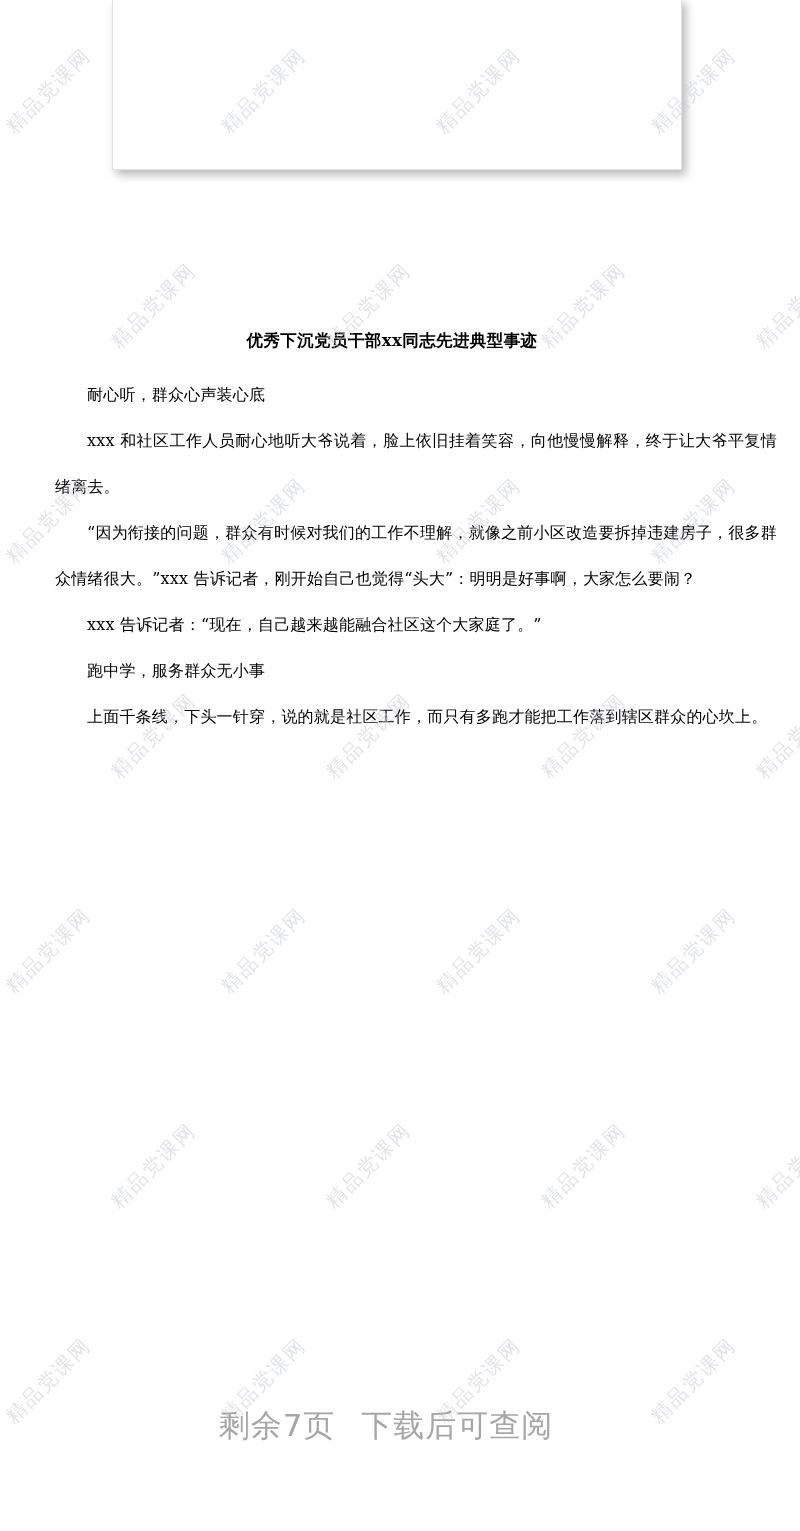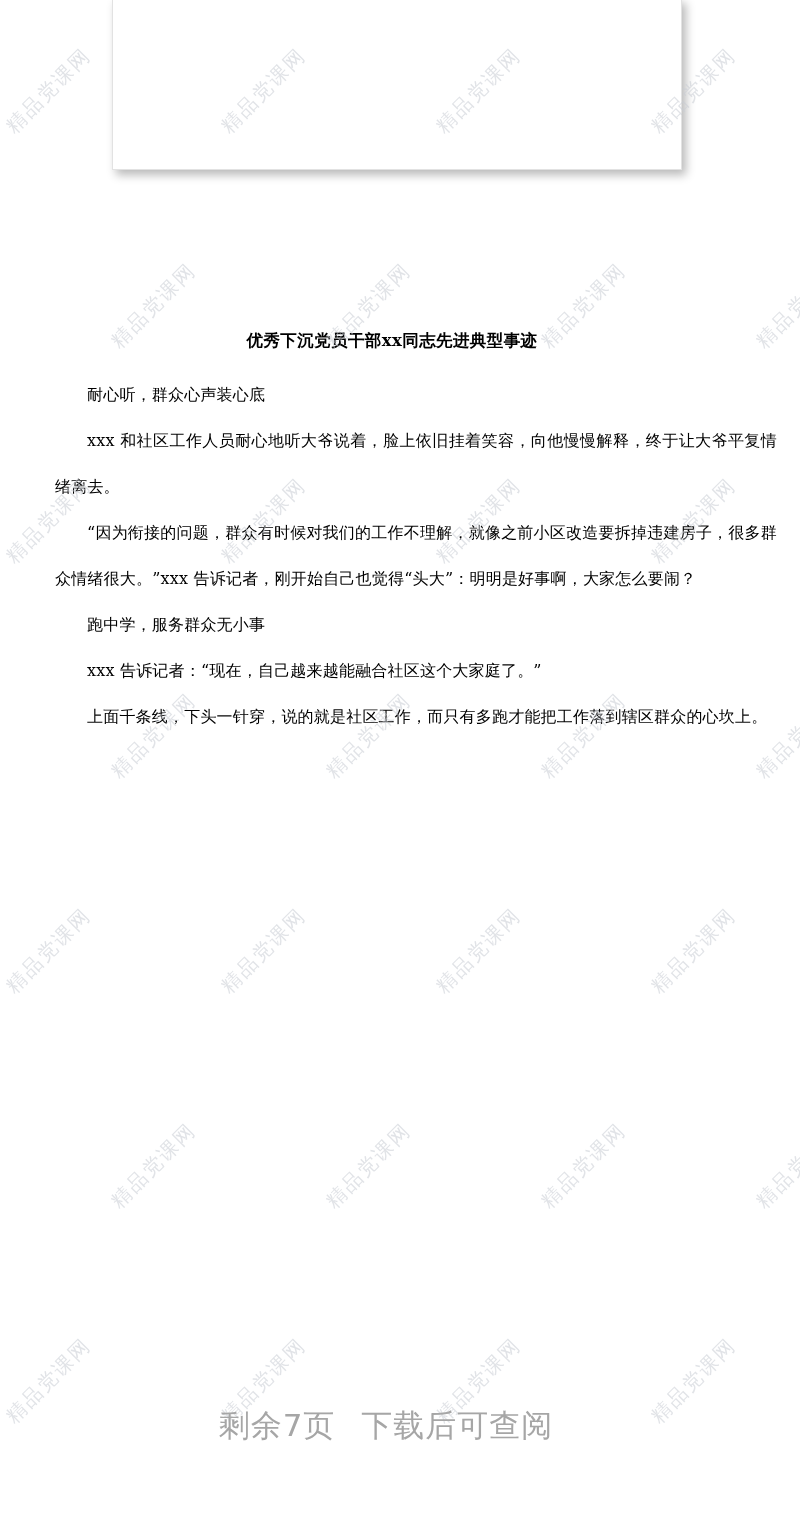--- a/index.html
+++ b/index.html
@@ -113,22 +113,22 @@
 <div id="preview-card">
   <span></span>
 </div>
 
 <div id="doc-body">
   <div id="doc-title">优秀下沉党员干部xx同志先进典型事迹</div>
   <div id="paragraph-list">
       <p class="doc-paragraph">耐心听，群众心声装心底</p>
       <p class="doc-paragraph">xxx 和社区工作人员耐心地听大爷说着，脸上依旧挂着笑容，向他慢慢解释，终于让大爷平复情绪离去。</p>
       <p class="doc-paragraph">“因为衔接的问题，群众有时候对我们的工作不理解，就像之前小区改造要拆掉违建房子，很多群众情绪很大。”xxx 告诉记者，刚开始自己也觉得“头大”：明明是好事啊，大家怎么要闹？</p>
+      <p class="doc-paragraph">xxx 告诉记者：“现在，自己越来越能融合社区这个大家庭了。”</p>
       <p class="doc-paragraph">跑中学，服务群众无小事</p>
-      <p class="doc-paragraph">xxx 告诉记者：“现在，自己越来越能融合社区这个大家庭了。”</p>
       <p class="doc-paragraph">上面千条线，下头一针穿，说的就是社区工作，而只有多跑才能把工作落到辖区群众的心坎上。</p>
     </div>
 </div>
 
 <div id="watermark-layer">
     <div class="watermark-mark" style="left: 0px; top: 120px; color: rgb(201, 205, 212); transform: rotate(-45deg);">精品党课网</div>
     <div class="watermark-mark" style="left: 215px; top: 120px; color: rgb(201, 205, 212); transform: rotate(-45deg);">精品党课网</div>
     <div class="watermark-mark" style="left: 430px; top: 120px; color: rgb(201, 205, 212); transform: rotate(-45deg);">精品党课网</div>
     <div class="watermark-mark" style="left: 645px; top: 120px; color: rgb(201, 205, 212); transform: rotate(-45deg);">精品党课网</div>
     <div class="watermark-mark" style="left: 105px; top: 335px; color: rgb(201, 205, 212); transform: rotate(-45deg);">精品党课网</div>

